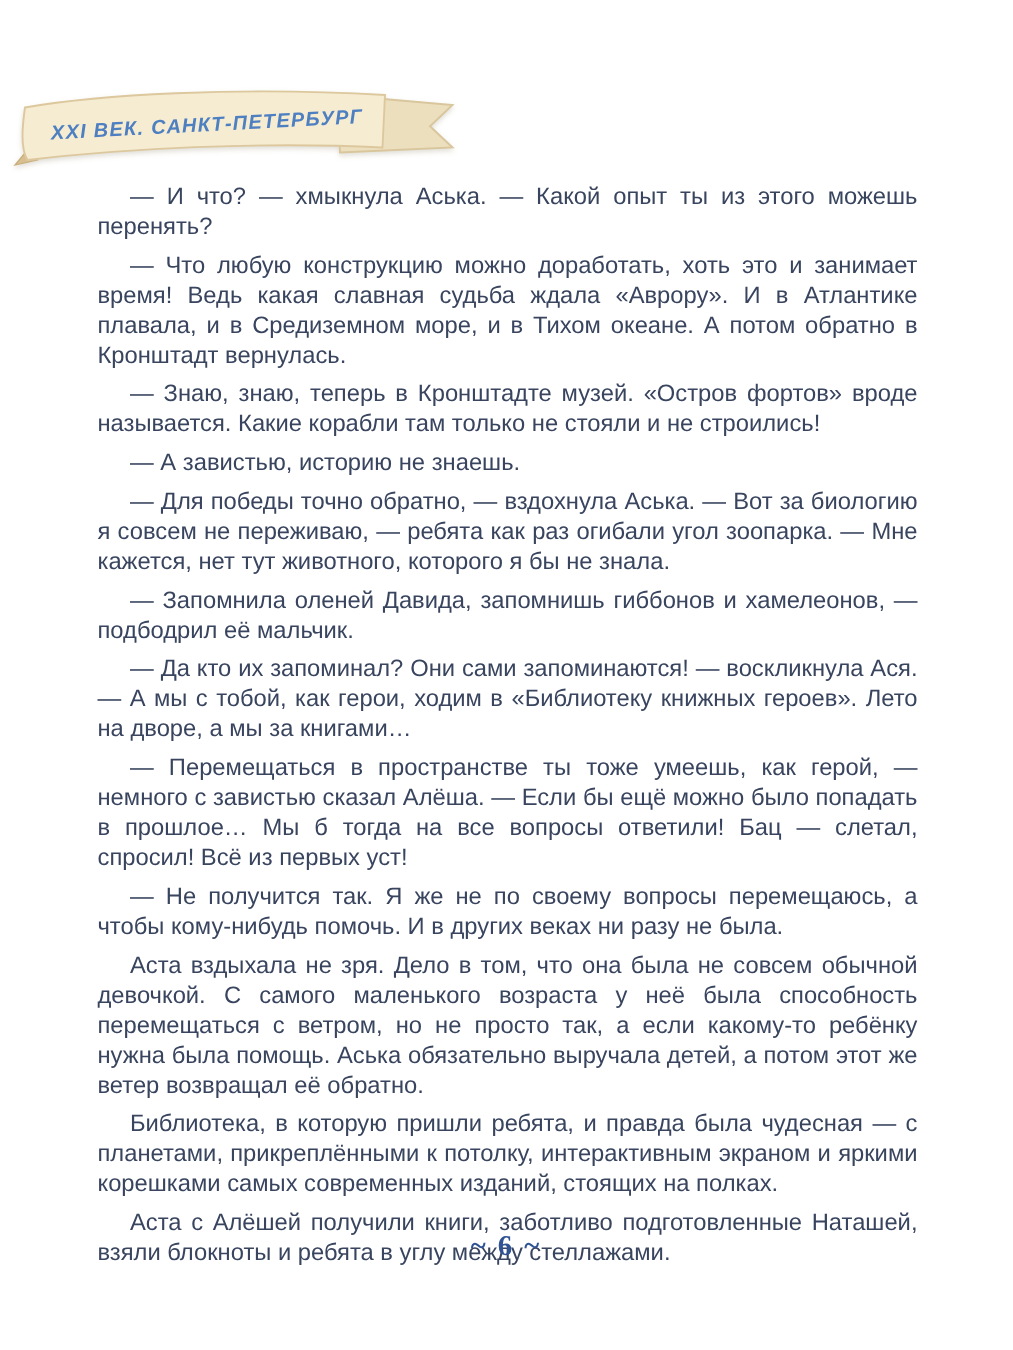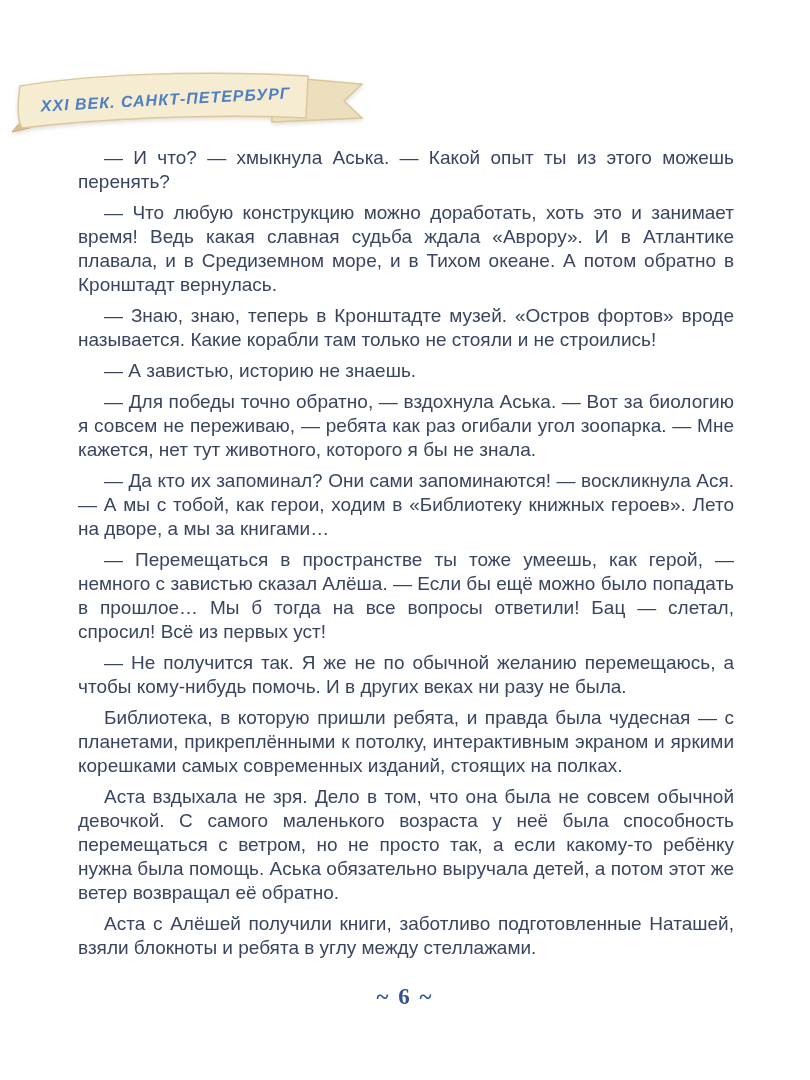--- a/index.html
+++ b/index.html
@@ -83,23 +83,24 @@
       <text class="banner-text" x="158" y="49" text-anchor="middle" transform="rotate(-3 158 49)">XXI ВЕК. САНКТ-ПЕТЕРБУРГ</text>
     </svg>
   </div>
 
   <div class="text-block">
     <p>— И что? — хмыкнула Аська. — Какой опыт ты из этого можешь перенять?</p>
     <p>— Что любую конструкцию можно доработать, хоть это и занимает время! Ведь какая славная судьба ждала «Аврору». И в Атлантике плавала, и в Средиземном море, и в Тихом океане. А потом обратно в Кронштадт вернулась.</p>
     <p>— Знаю, знаю, теперь в Кронштадте музей. «Остров фортов» вроде называется. Какие корабли там только не стояли и не строились!</p>
     <p>— А завистью, историю не знаешь.</p>
     <p>— Для победы точно обратно, — вздохнула Аська. — Вот за биологию я совсем не переживаю, — ребята как раз огибали угол зоопарка. — Мне кажется, нет тут животного, которого я бы не знала.</p>
+    <p>— Запомнила оленей Давида, запомнишь гиббонов и хамелеонов, — подбодрил её мальчик.</p>
     <p>— Да кто их запоминал? Они сами запоминаются! — воскликнула Ася. — А мы с тобой, как герои, ходим в «Библиотеку книжных героев». Лето на дворе, а мы за книгами…</p>
     <p>— Перемещаться в пространстве ты тоже умеешь, как герой, — немного с завистью сказал Алёша. — Если бы ещё можно было попадать в прошлое… Мы б тогда на все вопросы ответили! Бац — слетал, спросил! Всё из первых уст!</p>
-    <p>— Не получится так. Я же не по обычной желанию перемещаюсь, а чтобы кому-нибудь помочь. И в других веках ни разу не была.</p>
+    <p>— Не получится так. Я же не по своему вопросы перемещаюсь, а чтобы кому-нибудь помочь. И в других веках ни разу не была.</p>
+    <p>Аста вздыхала не зря. Дело в том, что она была не совсем обычной девочкой. С самого маленького возраста у неё была способность перемещаться с ветром, но не просто так, а если какому-то ребёнку нужна была помощь. Аська обязательно выручала детей, а потом этот же ветер возвращал её обратно.</p>
     <p>Библиотека, в которую пришли ребята, и правда была чудесная — с планетами, прикреплёнными к потолку, интерактивным экраном и яркими корешками самых современных изданий, стоящих на полках.</p>
-    <p>Аста вздыхала не зря. Дело в том, что она была не совсем обычной девочкой. С самого маленького возраста у неё была способность перемещаться с ветром, но не просто так, а если какому-то ребёнку нужна была помощь. Аська обязательно выручала детей, а потом этот же ветер возвращал её обратно.</p>
     <p>Аста с Алёшей получили книги, заботливо подготовленные Наташей, взяли блокноты и ребята в углу между стеллажами.</p>
   </div>
 
   <div class="page-number">~ 6 ~</div>
 
 </div>
 
 </body></html>

